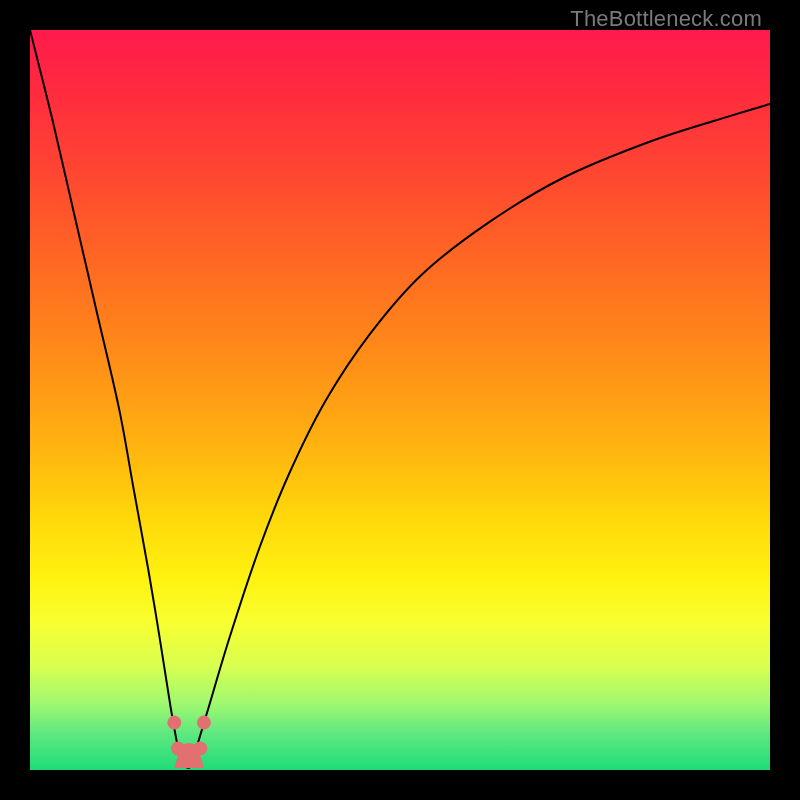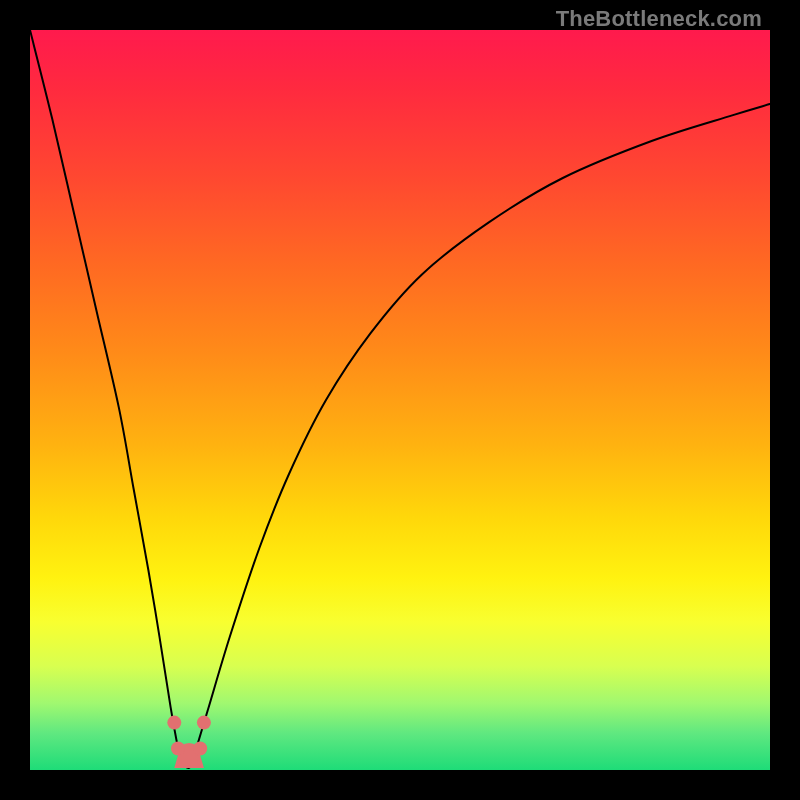--- a/index.html
+++ b/index.html
@@ -40,21 +40,21 @@
       #60e880 95%,
       #1edc78 100%
     );
   }
   .watermark {
     position: absolute;
     top: 6px;
     right: 38px;
     color: #7a7a7a;
     font-size: 22px;
-    font-weight: 700;
+    font-weight: 400;
     letter-spacing: 0.2px;
     z-index: 10;
   }
   svg.curve {
     position: absolute;
     left: 0;
     top: 0;
     pointer-events: none;
   }
   

